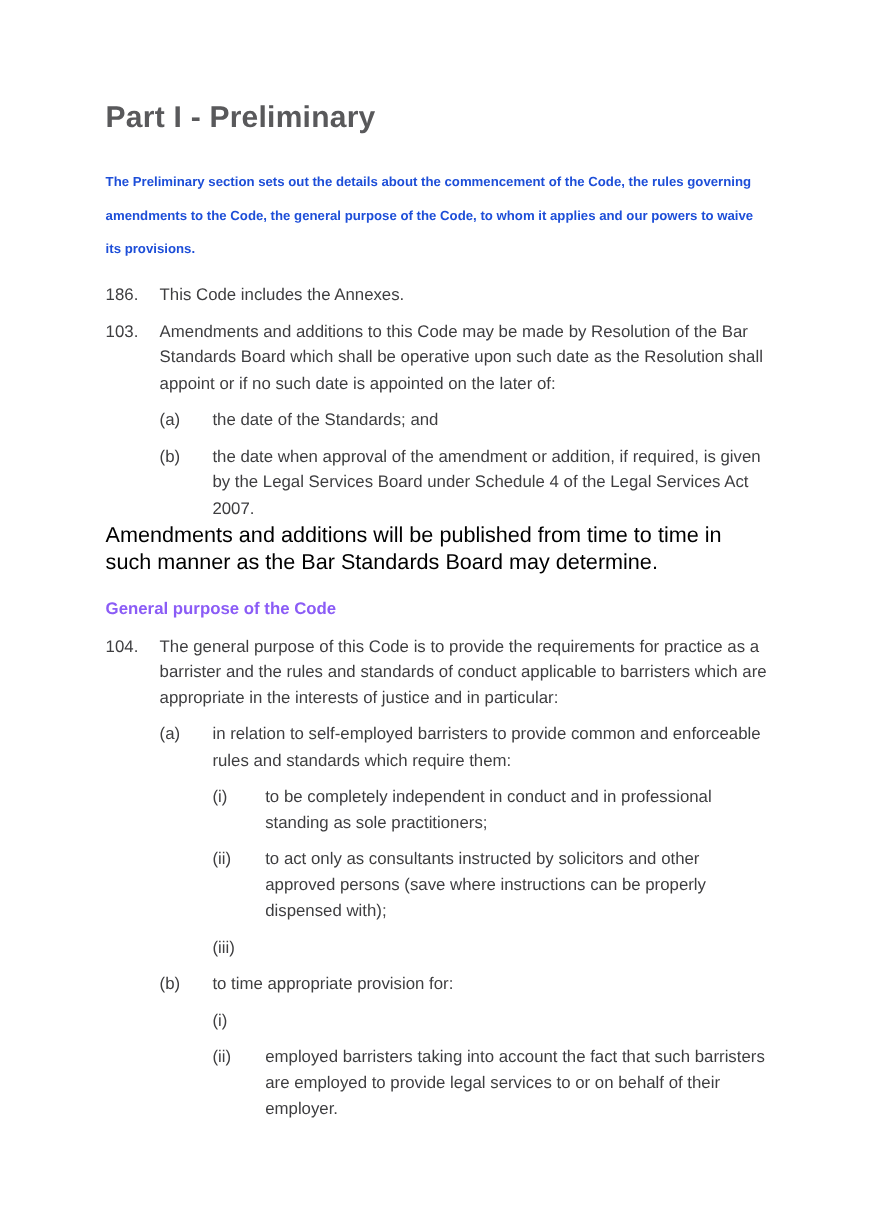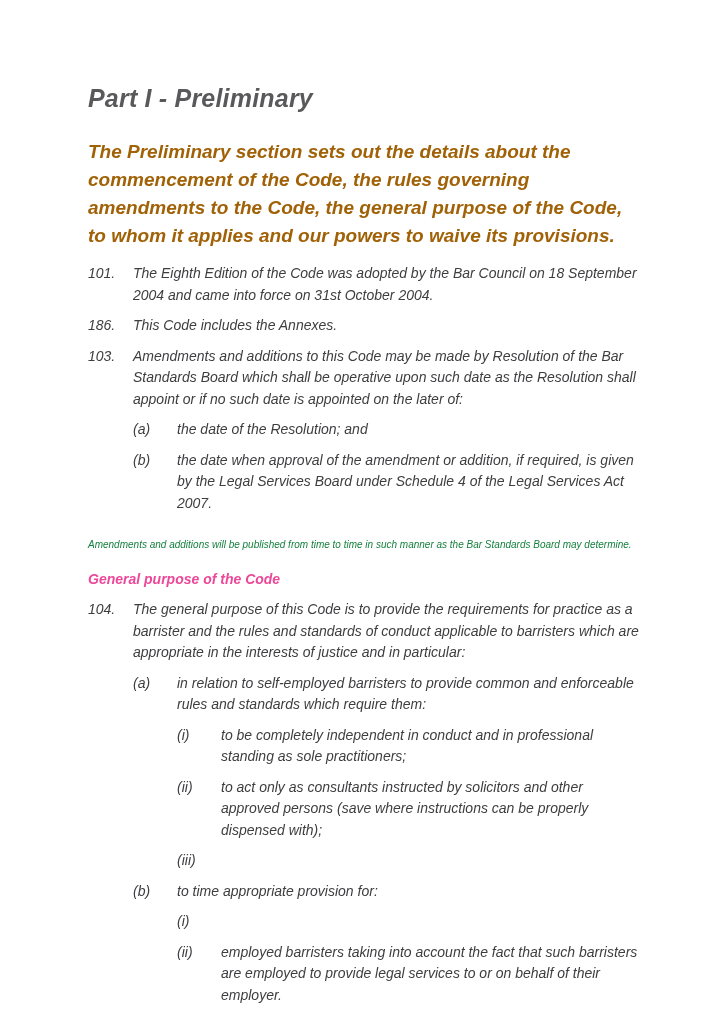--- a/index.html
+++ b/index.html
@@ -8,39 +8,38 @@
     background: #ffffff;
   }
   .page {
     position: relative;
     width: 724px;
     height: 1024px;
     background: #ffffff;
     font-family: "Liberation Sans", sans-serif;
     overflow: hidden;
     box-sizing: border-box;
-    font-style: italic;
   }
   .content {
     position: absolute;
     left: 88px;
     top: 84px;
     width: 551px;
   }
   .doc-title {
     font-size: 25px;
     font-weight: bold;
     color: #59595b;
     margin: 0 0 25px 0;
     letter-spacing: 0.2px;
   }
   .intro {
-    font-size: 19px;
+    font-size: 11px;
     font-weight: bold;
-    color: #a16207;
+    color: #1d4ed8;
     line-height: 28px;
     margin: 0 0 13px 0;
   }
   .row {
     display: flex;
     align-items: flex-start;
     font-size: 14px;
     line-height: 21.5px;
     color: #3e3e40;
     margin-top: 9px;
@@ -50,64 +49,60 @@
   }
   .row .text {
     flex: 1 1 auto;
   }
   .l1 .marker { width: 45px; }
   .l2 { padding-left: 45px; }
   .l2 .marker { width: 44px; }
   .l3 { padding-left: 89px; }
   .l3 .marker { width: 44px; }
   .para {
-    font-size: 10px;
+    font-size: 18px;
     line-height: 21.5px;
-    color: #15803d;
-    margin-top: 20px;
+    color: #000000;
+    margin-top: 2px;
     margin-left: -3px;
     padding-left: 3px;
   }
   .sub-heading {
     font-size: 14px;
     font-weight: bold;
-    color: #ec4899;
+    color: #8b5cf6;
     line-height: 21.5px;
     margin-top: 13px;
     margin-bottom: 4px;
   }
 </style>
 </head>
 <body>
 
 <div class="page">
   <div class="content">
 
     <h1 class="doc-title">Part I - Preliminary</h1>
 
     <p class="intro">The Preliminary section sets out the details about the commencement of the Code, the rules governing amendments to the Code, the general purpose of the Code, to whom it applies and our powers to waive its provisions.</p>
 
-    <div class="row l1">
-      <span class="marker">101.</span>
-      <span class="text">The Eighth Edition of the Code was adopted by the Bar Council on 18 September 2004 and came into force on 31st October 2004.</span>
-    </div>
 
     <div class="row l1">
       <span class="marker">186.</span>
       <span class="text">This Code includes the Annexes.</span>
     </div>
 
     <div class="row l1">
       <span class="marker">103.</span>
       <span class="text">Amendments and additions to this Code may be made by Resolution of the Bar Standards Board which shall be operative upon such date as the Resolution shall appoint or if no such date is appointed on the later of:</span>
     </div>
 
     <div class="row l2">
       <span class="marker">(a)</span>
-      <span class="text">the date of the Resolution; and</span>
+      <span class="text">the date of the Standards; and</span>
     </div>
 
     <div class="row l2">
       <span class="marker">(b)</span>
       <span class="text">the date when approval of the amendment or addition, if required, is given by the Legal Services Board under Schedule 4 of the Legal Services Act 2007.</span>
     </div>
 
     <p class="para">Amendments and additions will be published from time to time in such manner as the Bar Standards Board may determine.</p>
 
     <h2 class="sub-heading">General purpose of the Code</h2>

